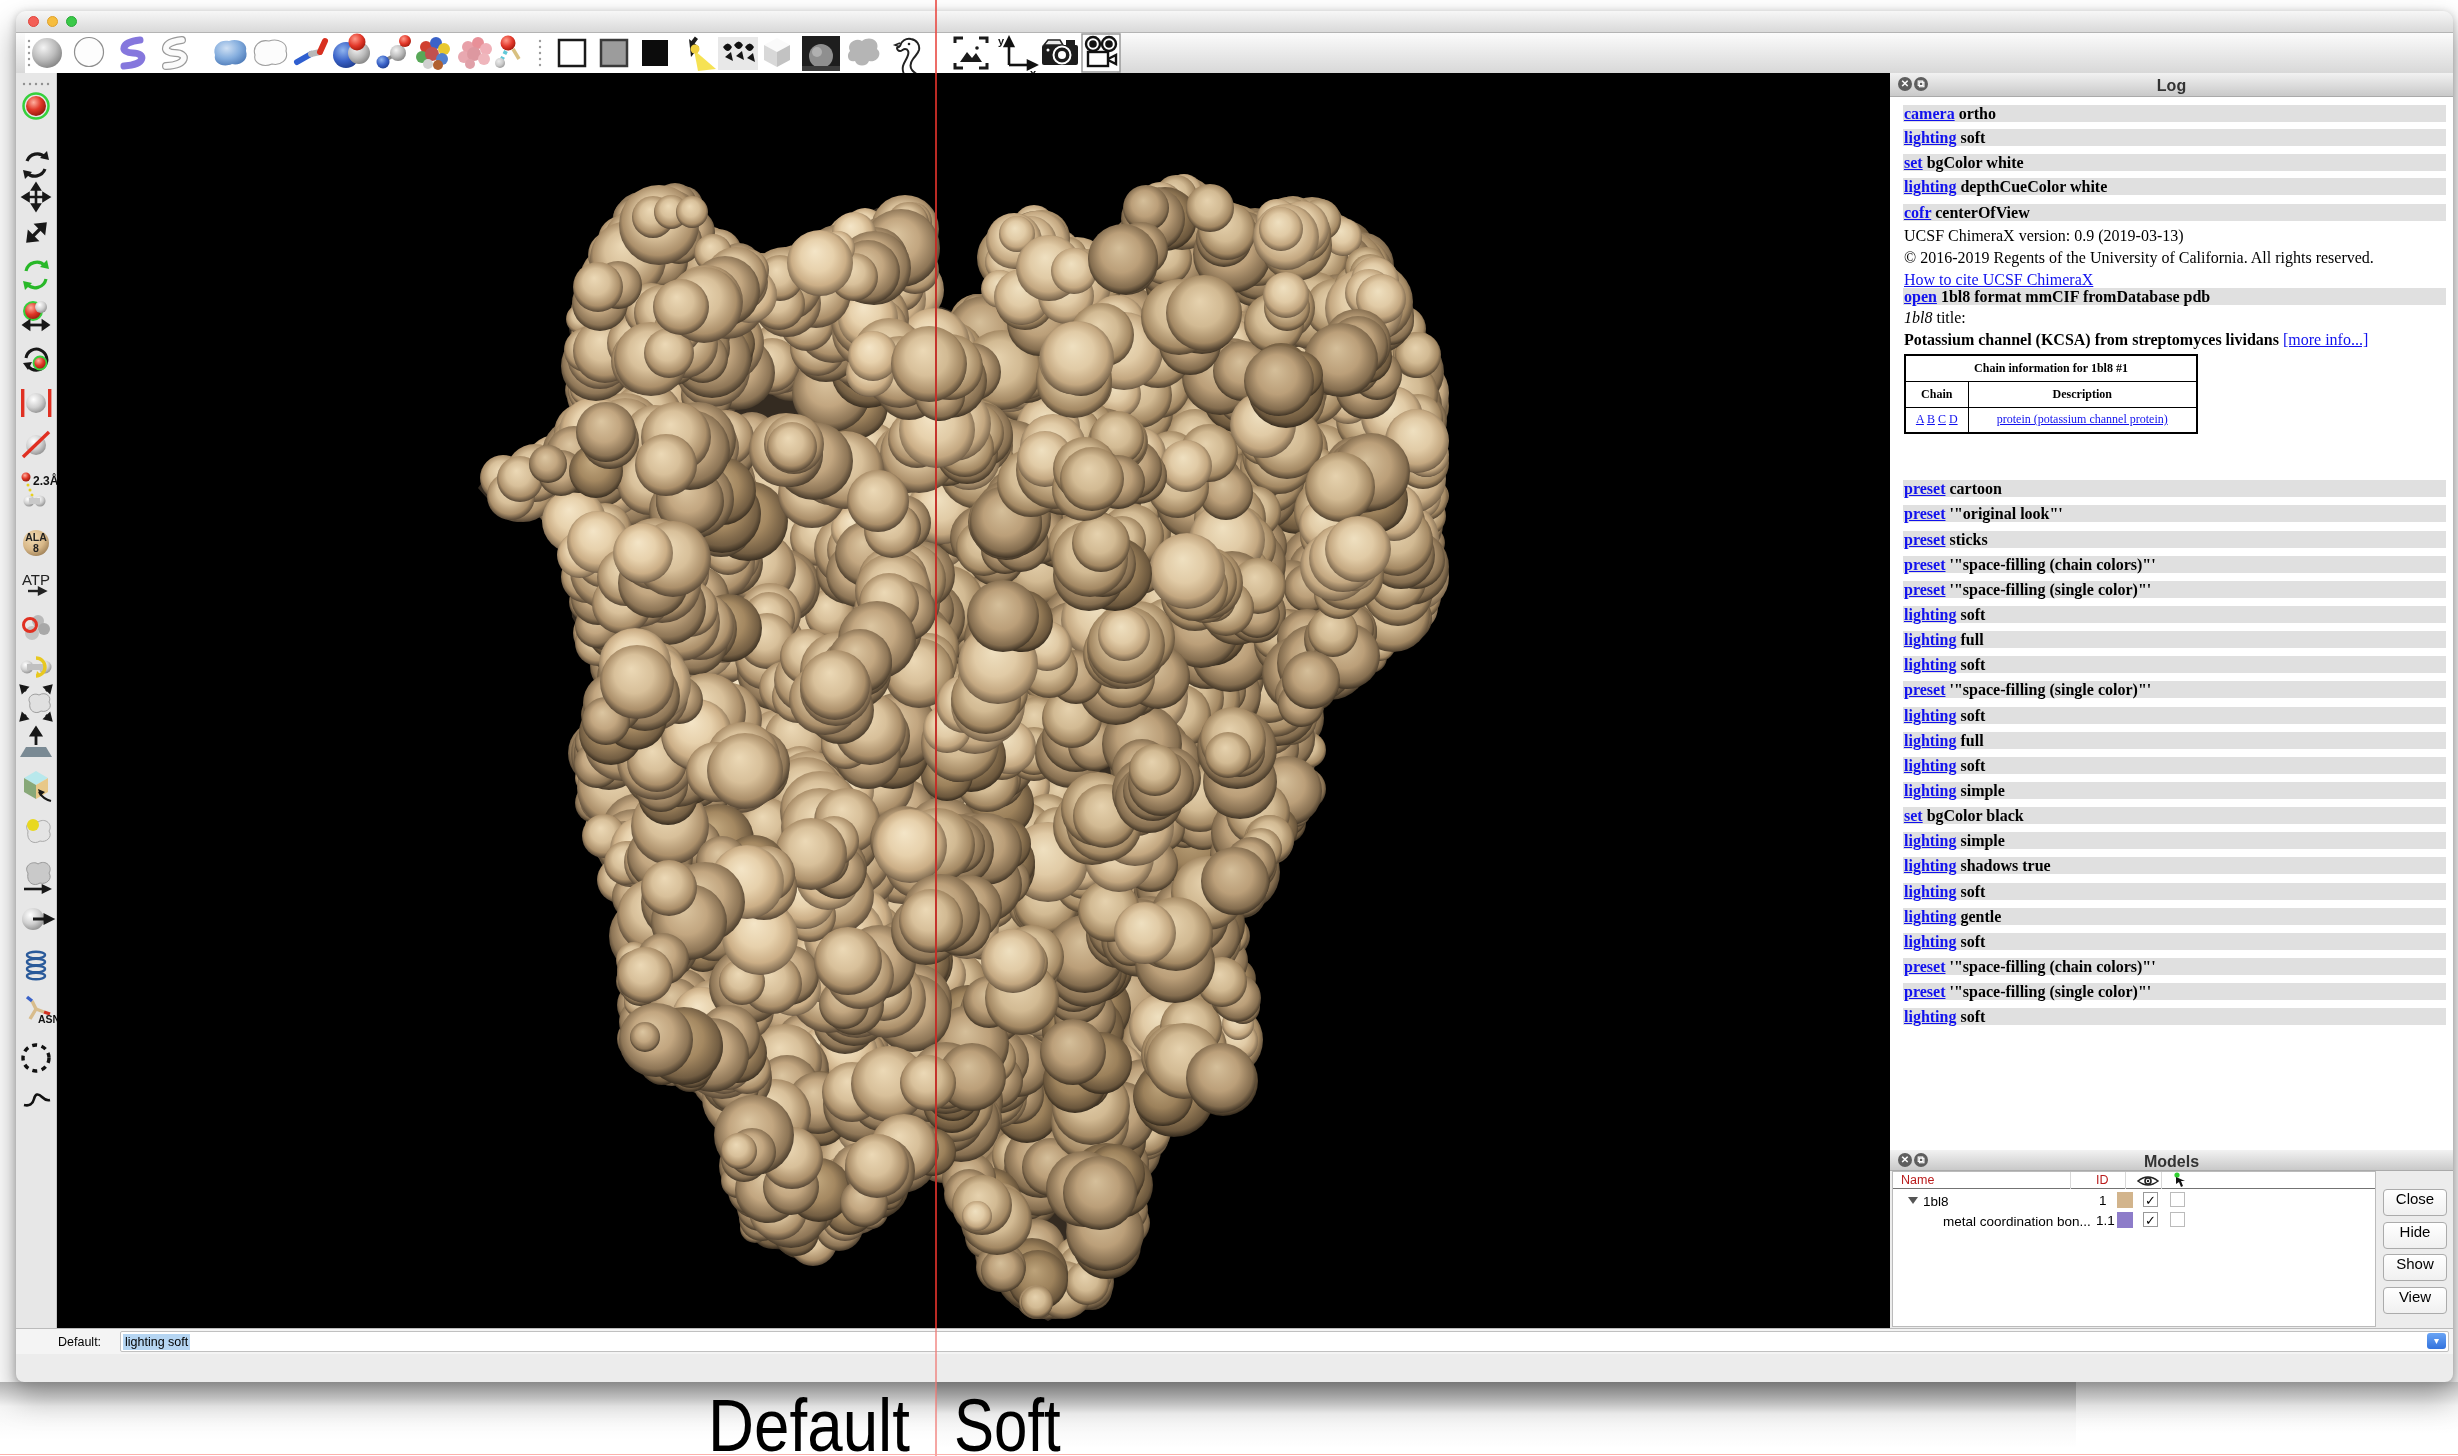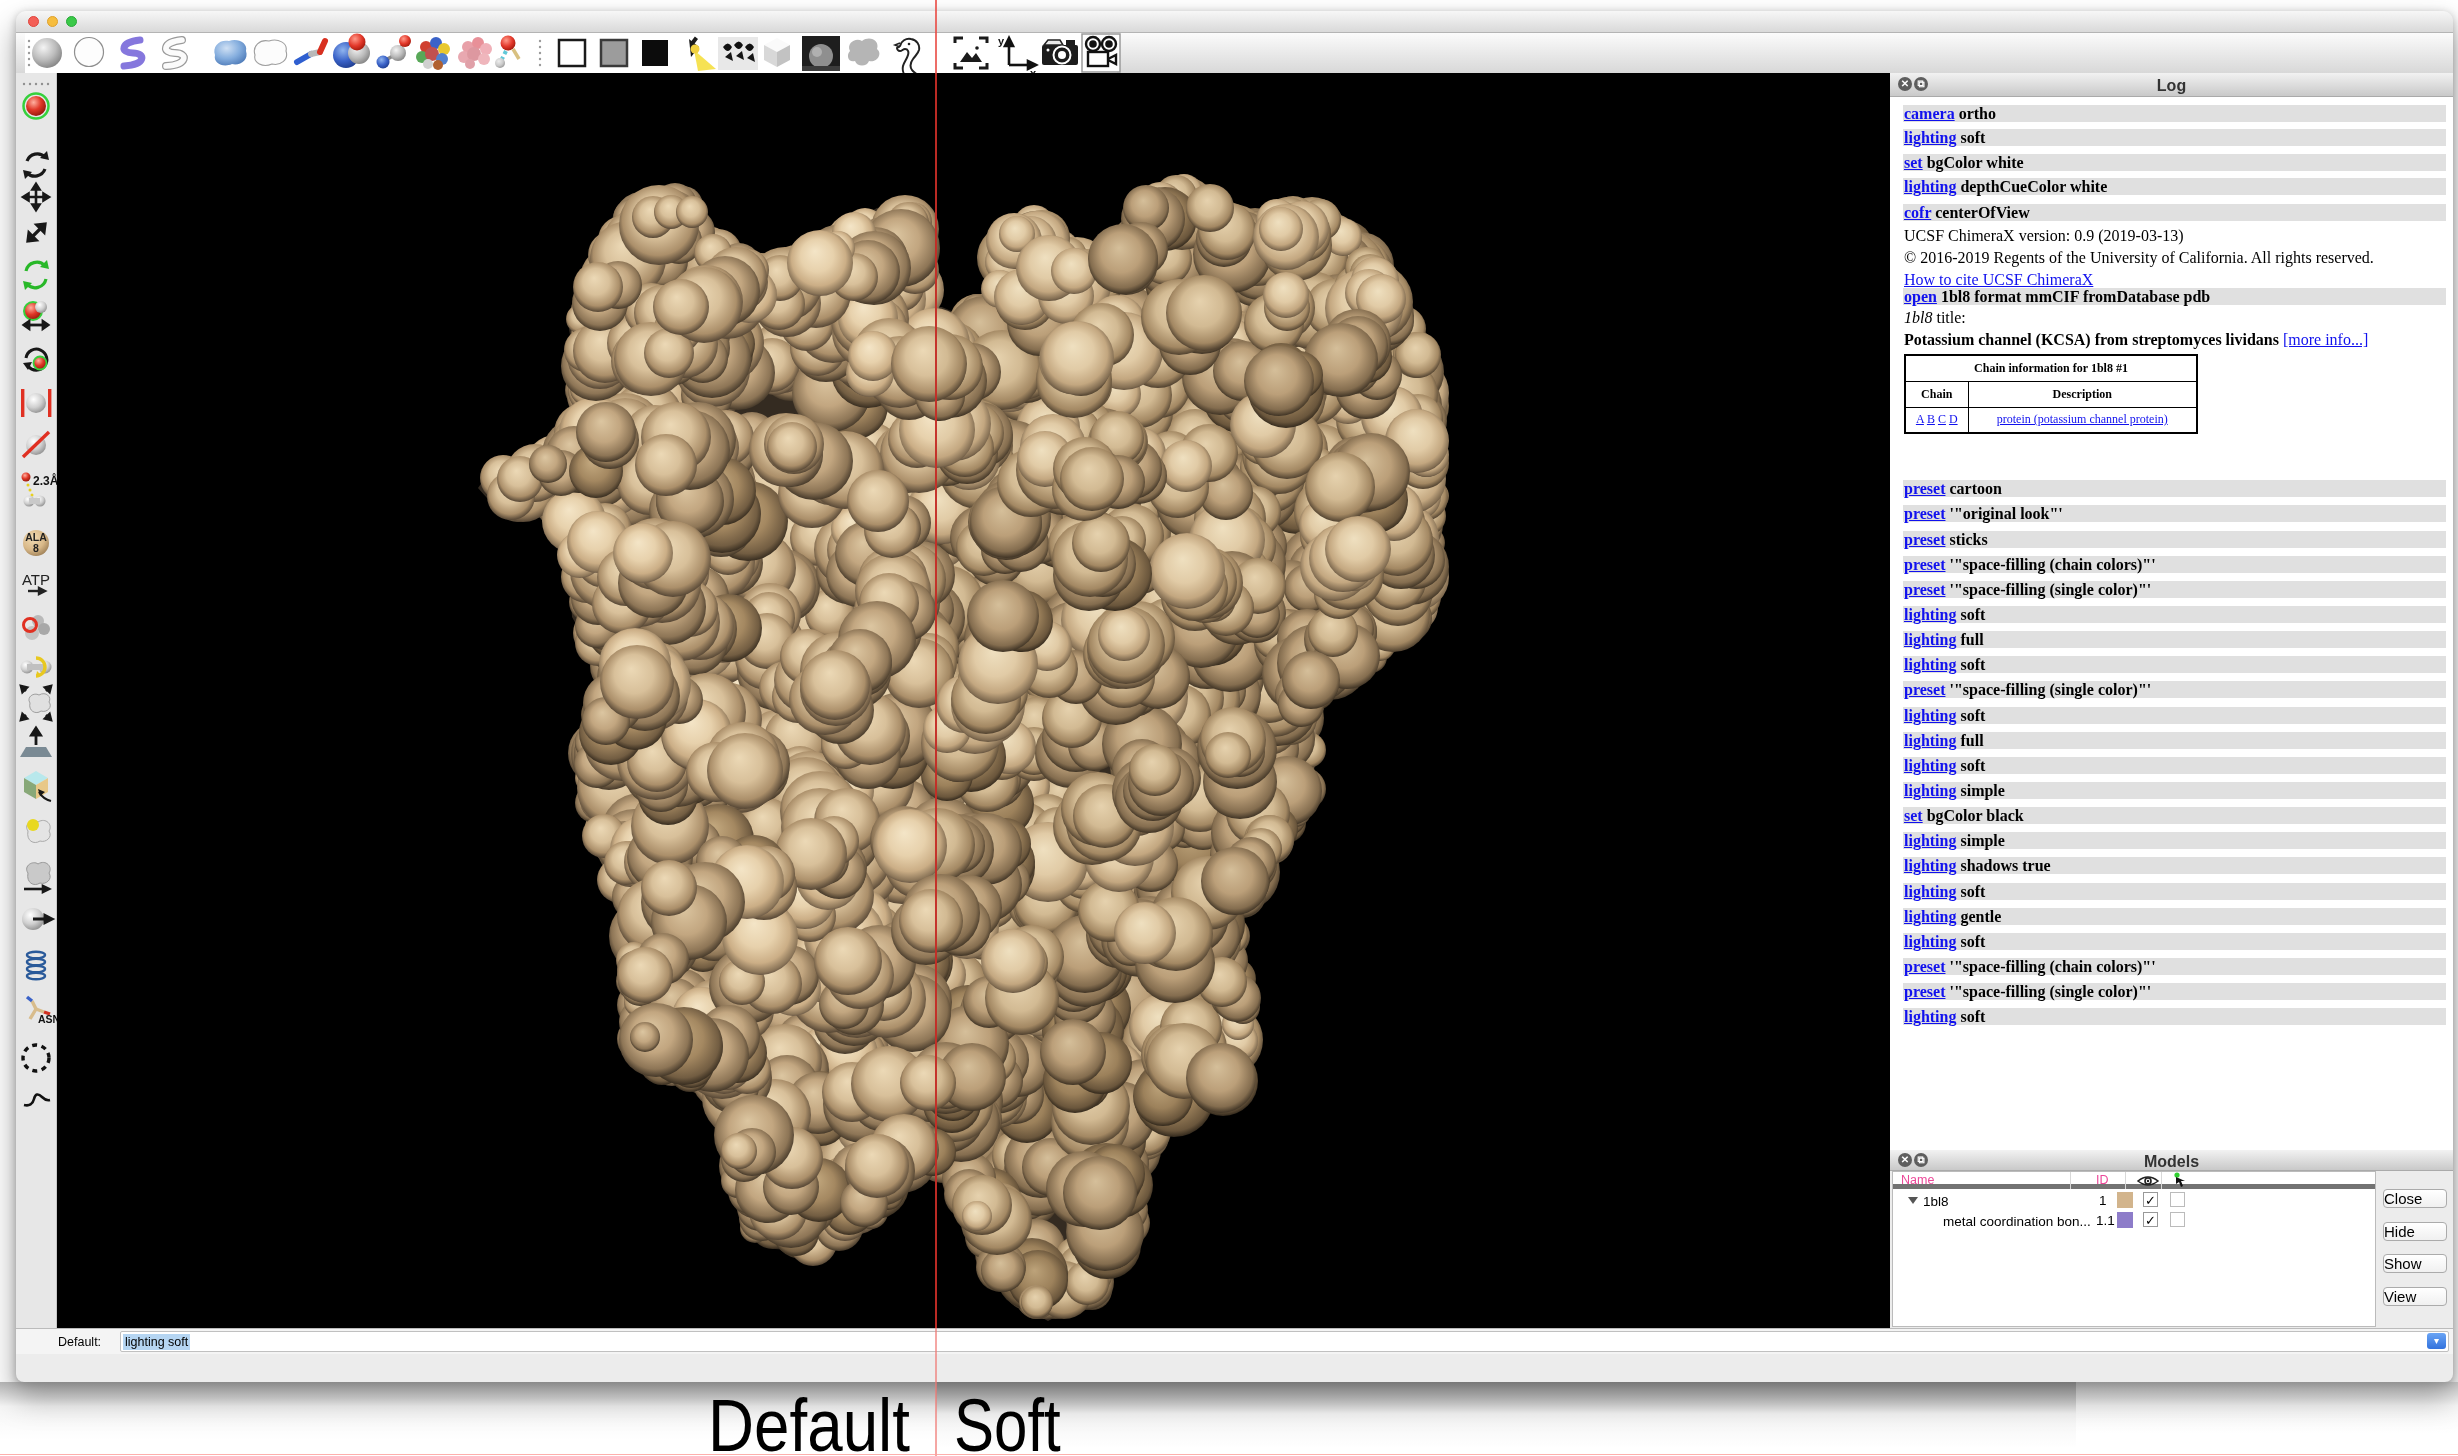--- a/index.html
+++ b/index.html
@@ -38,22 +38,22 @@
  border-radius:0 0 8px 8px}
 .logrow{position:absolute;left:13px;width:543px;height:17px;background:#e0e0e0;
  font-family:"Liberation Serif",serif;font-size:16px;font-weight:bold;line-height:17.5px;
  padding-left:1px;white-space:nowrap}
 .loginfo{position:absolute;left:14px;width:540px;height:22px;
  font-family:"Liberation Serif",serif;font-size:16px;line-height:20px;white-space:nowrap}
 a,.lk{color:#1111ee;text-decoration:underline}
 #bigdefault,#bigsoft{position:absolute;color:#000;font-size:75px;letter-spacing:0px;
  line-height:75px}
 .redline{position:absolute;width:2px;z-index:60}
-.mbtn{position:absolute;left:493px;width:64px;height:19px;background:linear-gradient(#fff,#f0f0f0);
- border:1px solid #ababab;border-radius:4px;font-size:15px;text-align:left;line-height:18px;color:#000}
+.mbtn{position:absolute;left:493px;width:64px;height:27px;background:linear-gradient(#fff,#f0f0f0);
+ border:1px solid #ababab;border-radius:4px;font-size:15px;text-align:center;line-height:18px;color:#000}
 </style></head><body>
 <div id="desk">
 <div id="win">
 <div id="titlebar">
 <div class="tl" style="left:12px;top:5px;background:#f35f57;border:1px solid #e0443c"></div>
 <div class="tl" style="left:31px;top:5px;background:#f6bd3e;border:1px solid #dfa12c"></div>
 <div class="tl" style="left:50px;top:5px;background:#3ac948;border:1px solid #28a838"></div>
 </div>
 <div id="toolbar">
         <div id="toolbar-white"></div>
@@ -2933,21 +2933,21 @@
         </table>
 
 </div>
 <div id="modpanel">
 <div id="modhead">
  <div class="wbtn" style="left:8px;top:3px">✕</div>
  <div class="wbtn" style="left:24px;top:3px">⧉</div>
  <div class="paneltitle">Models</div>
 </div>
 <div style="position:absolute;left:2px;top:21px;width:484px;height:156px;background:#fff;border:1px solid #bbb">
- <div style="position:absolute;left:0;top:0;width:100%;height:17px;border-bottom:5px solid #737373;font-size:12.5px;color:#ec4899">
+ <div style="position:absolute;left:0;top:0;width:100%;height:17px;border-bottom:1px solid #737373;font-size:12.5px;color:#b91c1c">
    <span style="position:absolute;left:8px;top:1px">Name</span>
    <span style="position:absolute;left:203px;top:1px">ID</span>
    <svg style="position:absolute;left:244px;top:2px" width="22" height="14" viewBox="0 0 22 14">
               <path d="M1 7 Q11 -1 21 7 Q11 15 1 7 z" fill="none" stroke="#222" stroke-width="1.6"></path>
               <circle cx="11" cy="7" r="3" fill="none" stroke="#222" stroke-width="1.6"></circle>
               <circle cx="11" cy="7" r="1.2" fill="#222"></circle>
             </svg>
    <svg style="position:absolute;left:276px;top:0px" width="16" height="17" viewBox="0 0 16 17">
               <circle cx="8" cy="3" r="2.6" fill="#30d030"></circle>
               <path d="M7 5 v7 l3 -2 l2 5 l2 -1 l-2 -5 h4 z" fill="#111"></path>

